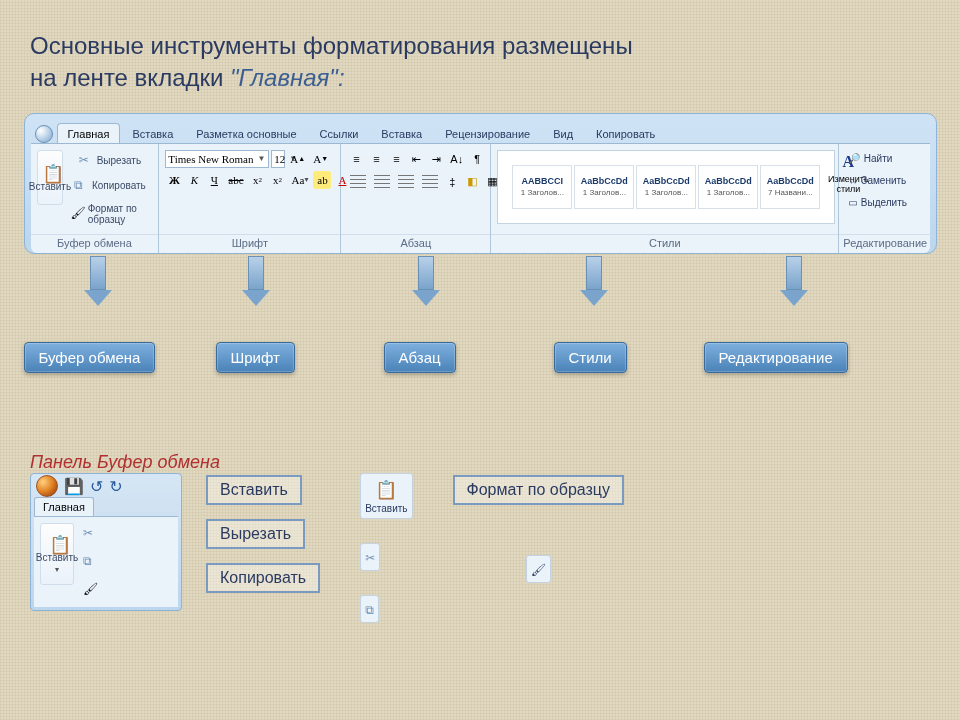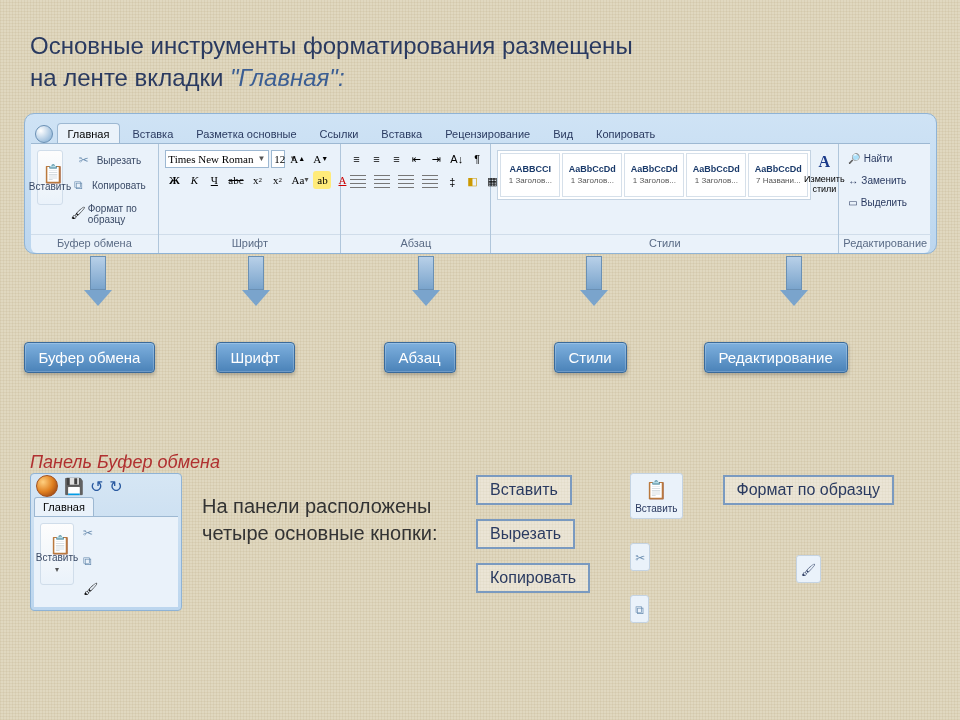--- a/index.html
+++ b/index.html
@@ -125,21 +125,21 @@
     width: 16px; height: 14px;
     background-image: linear-gradient(#777 1px, transparent 1px);
     background-size: 100% 4px;
   }
 
   
   .style-gallery {
     display: flex; gap: 2px;
     background: #fff;
     border: 1px solid #c4d3e2;
-    padding: 2px;
+    padding: 14px;
   }
   .style-item {
     width: 60px; height: 44px;
     border: 1px solid #d6e0ea;
     display: flex; flex-direction: column;
     align-items: center; justify-content: center;
     font-size: 8px; overflow: hidden;
   }
   .style-item .samp { font-size: 9px; margin-bottom: 2px; color: #1a3a6a; font-weight: bold;}
   .style-item .sn { color: #555; }
@@ -455,21 +455,20 @@
           <span class="btn">
               <span class="ico copy-ico"></span>
             </span>
           <span class="btn">
               <span class="ico brush"></span>
             </span>
         </div>
       </div>
     </div>
 
-    <div class="body-text">На панели расположены четыре основные кнопки:</div>
 
     <div class="lower-col" style="margin-left:4px;padding-top:2px">
       <div class="btn-box">Вставить</div>
       <div class="btn-box">Вырезать</div>
       <div class="btn-box">Копировать</div>
     </div>
 
     <div class="lower-col" style="padding-top:0;gap:24px;margin-left:20px">
       <div class="icon-box">
         <span class="clipboard-ico" style="font-size:20px"></span>

